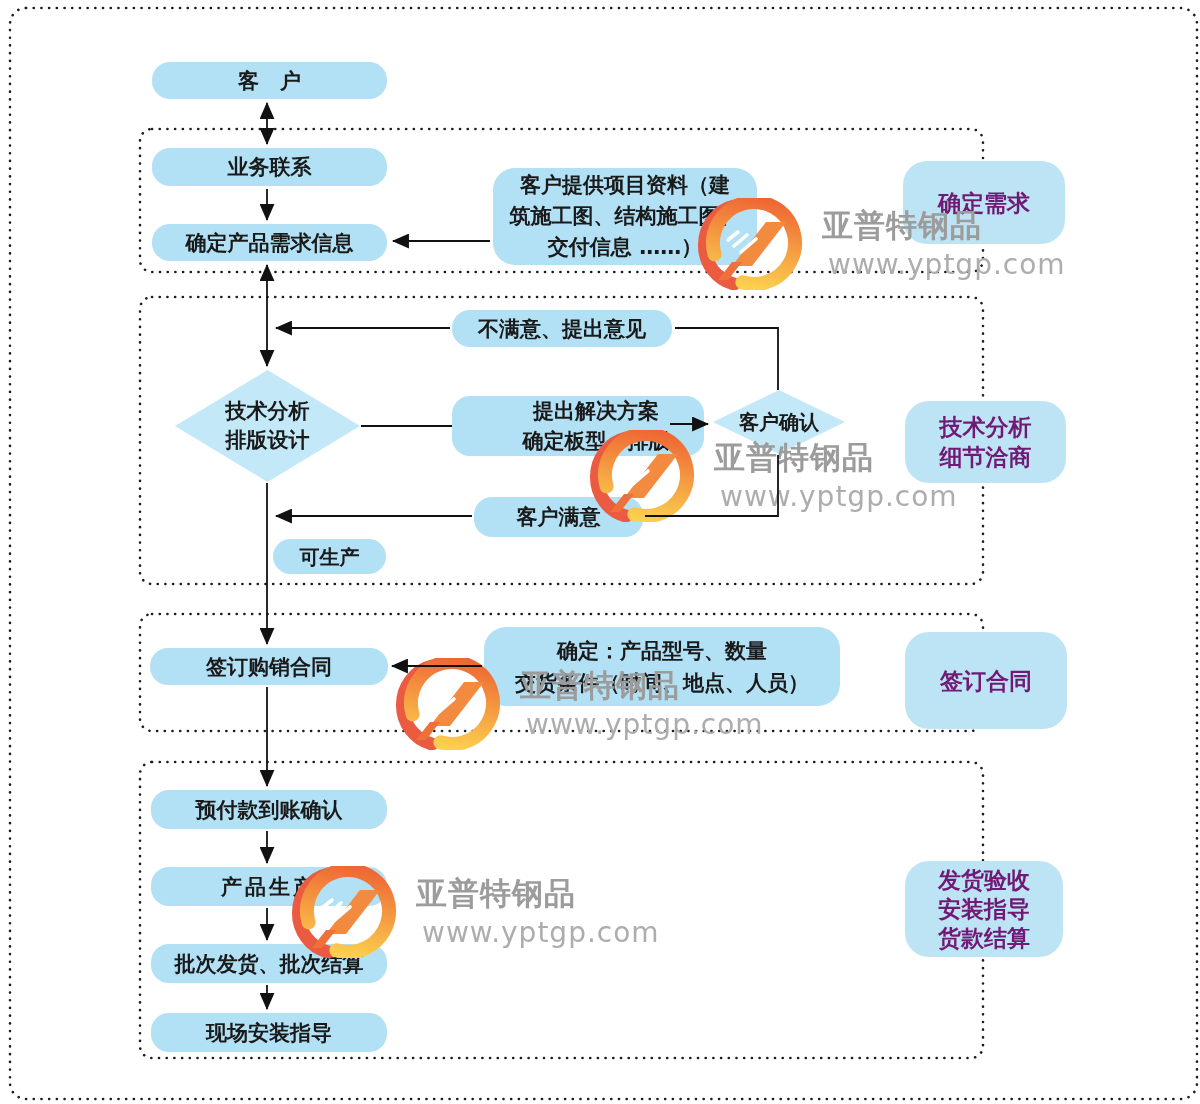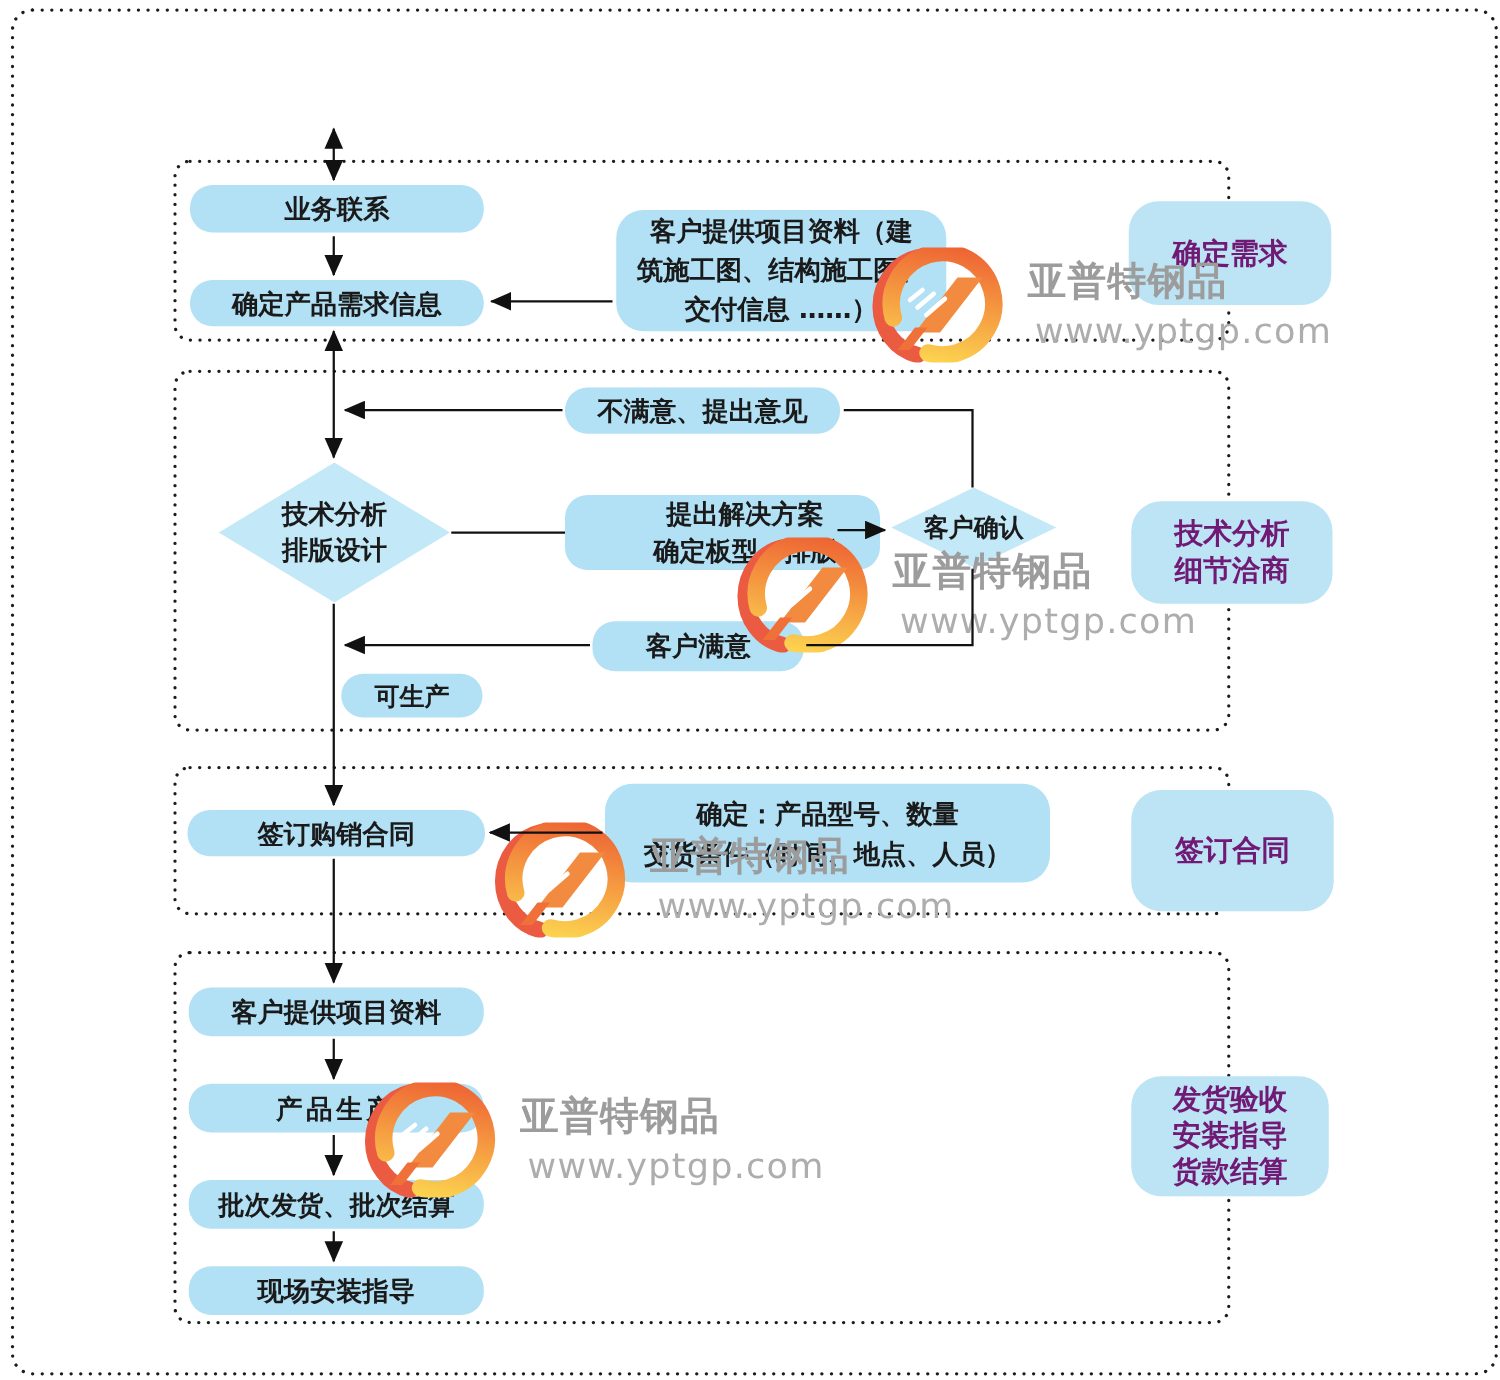--- a/index.html
+++ b/index.html
@@ -33,20 +33,23 @@
   <svg id="borders" class="layer" width="1200" height="1104">
     <g fill="none" stroke="#1c1c1c" stroke-width="2.6" stroke-linecap="round" stroke-dasharray="0.1 7.6">
       <rect x="10" y="8" width="1187" height="1091" rx="16"></rect>
       <rect x="140" y="129" width="843" height="143" rx="12"></rect>
       <rect x="140" y="297" width="843" height="287" rx="12"></rect>
       <rect x="140" y="614" width="843" height="117" rx="12"></rect>
       <rect x="140" y="762" width="843" height="296" rx="12"></rect>
     </g>
   </svg>
 
+  <div class="box" style="left:152px;top:62px;width:235px;height:37px;">
+    <span>客　户</span>
+  </div>
 
   <div class="box" style="left:152px;top:148px;width:235px;height:38px;">
     <span>业务联系</span>
   </div>
 
   <div class="box" style="left:152px;top:224px;width:235px;height:37px;">
     <span>确定产品需求信息</span>
   </div>
 
   <div class="box info multiline" style="left:493px;top:168px;width:264px;height:97px;line-height:31px;">
@@ -84,21 +87,21 @@
   <div class="box" style="left:150px;top:648px;width:238px;height:37px;">
     <span>签订购销合同</span>
   </div>
 
   <div class="box info multiline" style="left:484px;top:627px;width:356px;height:79px;line-height:32px;">
     <span>确定：产品型号、数量</span>
     <span>交货条件（时间、地点、人员）</span>
   </div>
 
   <div class="box" style="left:151px;top:790px;width:236px;height:39px;">
-    <span>客户提供项目资料</span>
+    <span>预付款到账确认</span>
   </div>
 
   <div class="box" style="left:151px;top:867px;width:236px;height:39px;letter-spacing:3px;">
     <span>产品生产</span>
   </div>
 
   <div class="box" style="left:151px;top:944px;width:236px;height:39px;">
     <span>批次发货、批次结算</span>
   </div>
 

